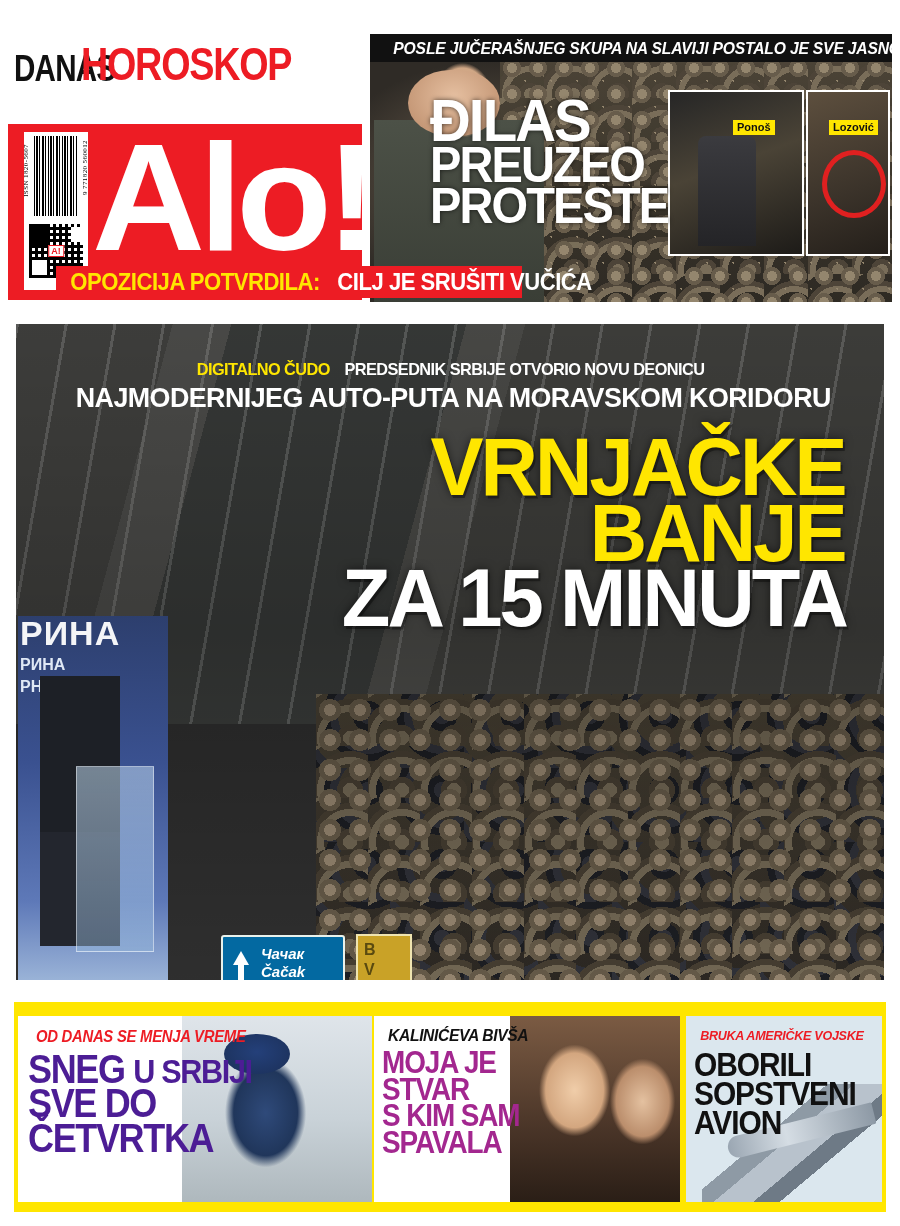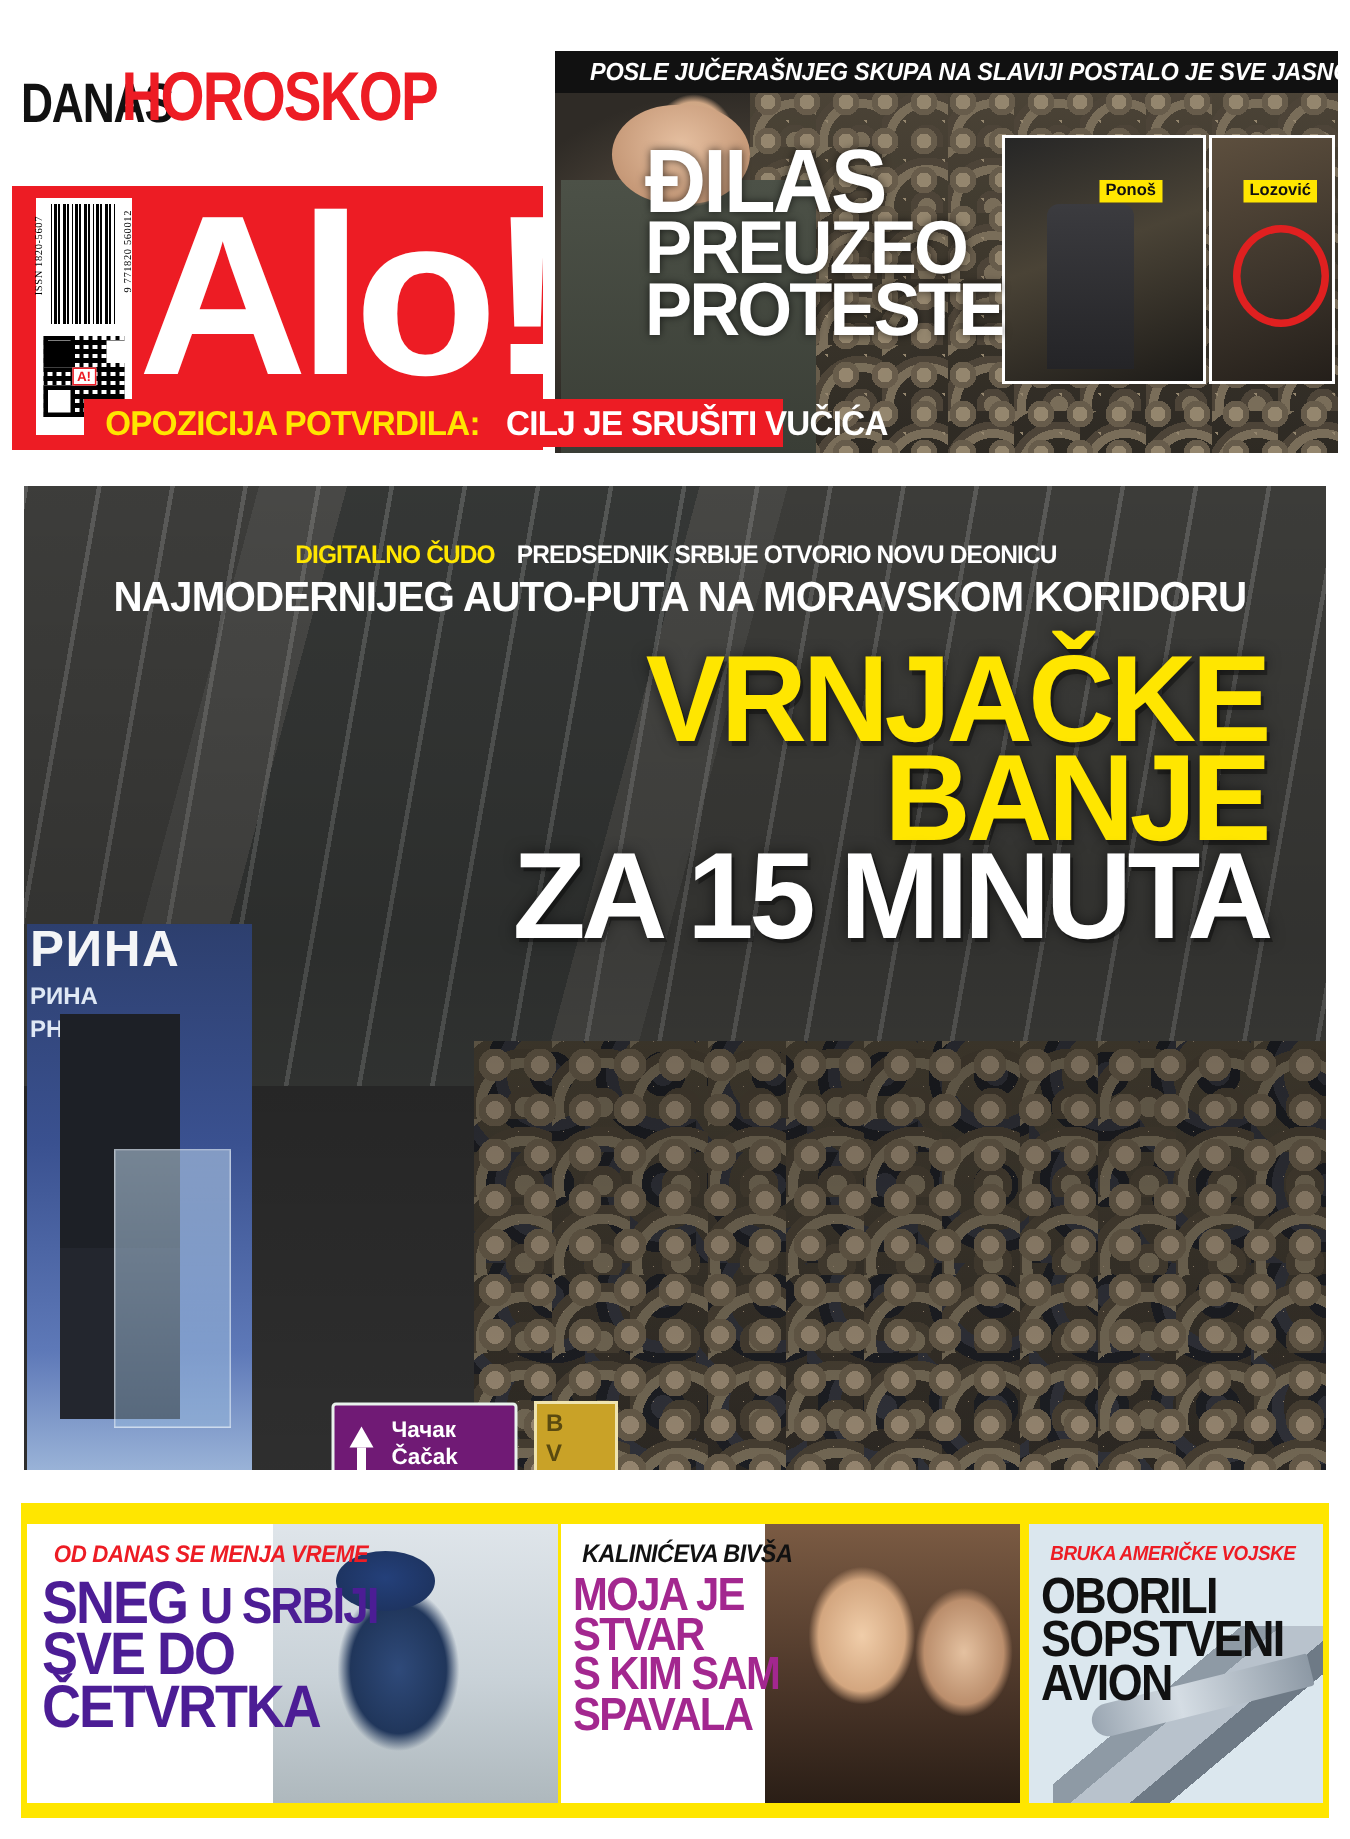--- a/index.html
+++ b/index.html
@@ -232,22 +232,23 @@
     position:absolute; left:42px; top:26px; width:38px; height:44px; border-radius:19px/22px;
     background: radial-gradient(ellipse at 50% 38%, #e6c3a3, #c79a78 72%, #a8artist 100%);
   }
   .ms-vucic .podium {
     position:absolute; left:58px; top:150px; width:78px; height:186px;
     background: linear-gradient(180deg, rgba(190,215,238,.55), rgba(150,185,220,.45));
     border: 1px solid rgba(255,255,255,.45);
   }
   .ms-sign {
     position: absolute; left: 205px; top: 612px; width: 124px; height: 72px;
-    background: #701a75; border: 2px solid #e9f2ec; border-radius: 3px;
+    background: #0369a1; border: 2px solid #e9f2ec; border-radius: 3px;
     transform: translateY(-1px);
+    font-style: italic;
   }
   .ms-sign .arr {
     position:absolute; left:10px; top:14px; width:0; height:0;
     border-left:8px solid transparent; border-right:8px solid transparent; border-bottom:14px solid #fff;
   }
   .ms-sign .arr::after{content:'';position:absolute;left:-3px;top:14px;width:6px;height:22px;background:#fff;}
   .ms-sign .t1 { position:absolute; left:38px; top:8px; color:#fff; font-size:15px; font-weight:700; }
   .ms-sign .t2 { position:absolute; left:38px; top:26px; color:#fff; font-size:15px; font-weight:700; }
   .ms-sign-y {
     position:absolute; left:340px; top:610px; width:56px; height:74px;

